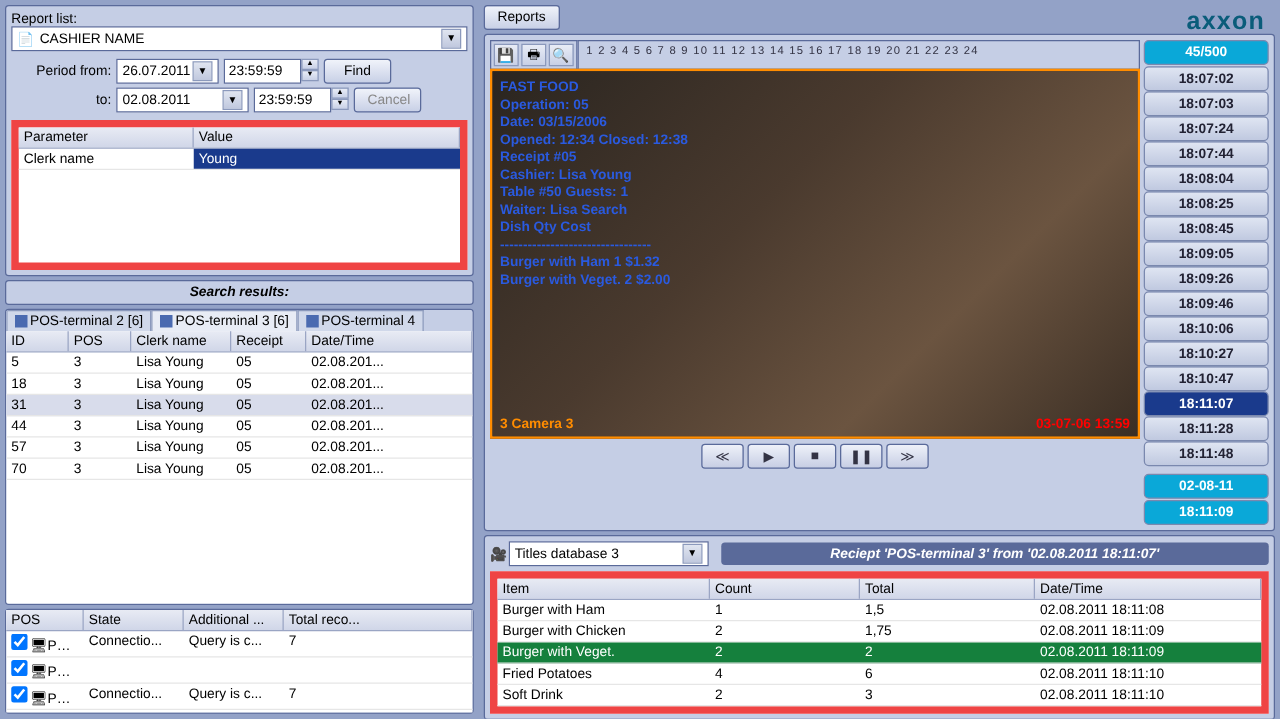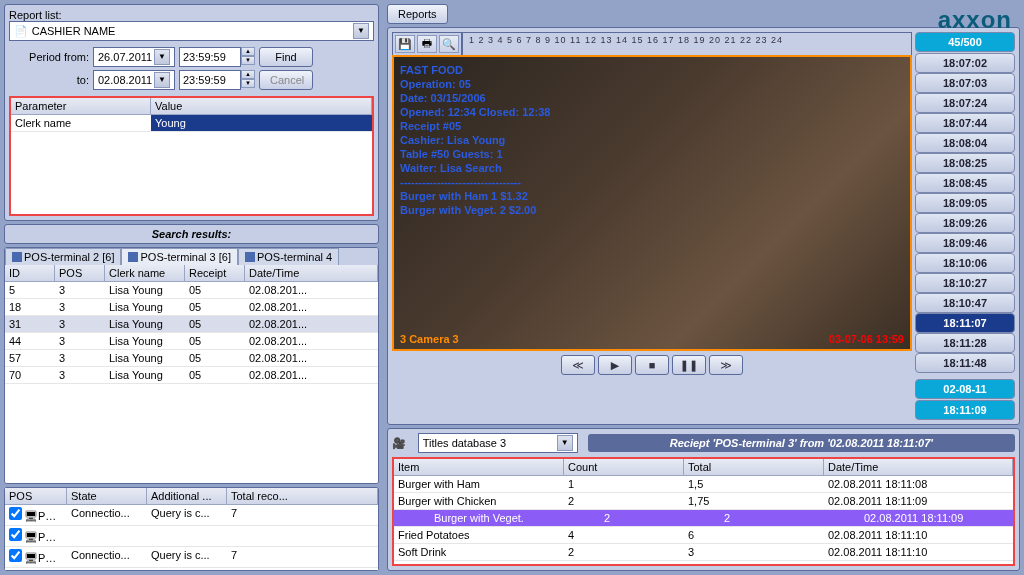--- a/index.html
+++ b/index.html
@@ -7,25 +7,25 @@
 .left-panel { width: 383px; display: flex; flex-direction: column; gap: 3px; padding: 4px; }
 .right-panel { flex: 1; display: flex; flex-direction: column; gap: 3px; padding: 4px; }
 .box { background: #c5cee5; border: 1px solid #5a6a9a; border-radius: 3px; padding: 4px; }
 label { color: #000; }
 .lbl-row { display: flex; align-items: center; gap: 4px; margin-bottom: 3px; }
 .drop { background: #fff; border: 1px solid #5a6a9a; height: 20px; display: flex; align-items: center; padding: 0 4px; justify-content: space-between; cursor: pointer; }
 .drop-arrow { width: 16px; background: linear-gradient(#e0e5f0,#c0c8de); border: 1px solid #8b99bc; text-align: center; line-height: 14px; font-size: 8px; }
 input[type=text] { background: #fff; border: 1px solid #5a6a9a; height: 20px; padding: 0 3px; }
 .btn { background: linear-gradient(#f0f3fa,#c8d0e6); border: 1px solid #5a6a9a; border-radius: 3px; height: 20px; padding: 0 10px; cursor: pointer; }
 .btn.disabled { color: #888; }
-.table { background: #fff; border: 2px solid #ef4444; }
+.table { background: #fff; border: 6px solid #ef4444; }
 .thead { display: flex; background: linear-gradient(#e8ebf4,#d0d6e8); border-bottom: 1px solid #9aa5c4; }
 .th { border-right: 1px solid #9aa5c4; padding: 2px 4px; font-weight: normal; }
 .trow { display: flex; border-bottom: 1px solid #e6e6e6; }
-.trow.sel { background: #8b5cf6; color: #fff; padding-left: 36px; }
+.trow.sel { background: #15803d; color: #fff; }
 .trow.alt { background: #f0f2f8; }
 .td { padding: 2px 4px; overflow: hidden; white-space: nowrap; text-overflow: ellipsis; }
 .search-res-hdr { text-align: center; font-weight: bold; font-style: italic; padding: 3px 0; }
 .tabs { display: flex; background: #c5cee5; }
 .tab { display: flex; align-items: center; gap: 2px; padding: 2px 6px; border: 1px solid #8b99bc; border-bottom: none; background: #d0d8ea; cursor: pointer; font-size: 10px; }
 .tab.active { background: #e8ecf5; }
 .tab-icon { width: 10px; height: 10px; background: #4a6ab0; display: inline-block; }
 .video-area { display: flex; gap: 3px; }
 .video-container { flex: 1; }
 .video-toolbar { display: flex; gap: 2px; padding: 2px; background: #c5cee5; border: 1px solid #5a6a9a; border-bottom: none; }
@@ -37,21 +37,21 @@
 .video-overlay { position: relative; z-index: 2; }
 .cam-label { position: absolute; left: 6px; bottom: 4px; color: #ff8c00; font-size: 11px; z-index: 3; }
 .ts-label { position: absolute; right: 6px; bottom: 4px; color: #ff0000; font-size: 11px; z-index: 3; }
 .playback { display: flex; gap: 3px; justify-content: center; padding: 4px; }
 .pb-btn { width: 34px; height: 20px; background: linear-gradient(#eef1f9,#c7cee4); border: 1px solid #5a6a9a; border-radius: 3px; cursor: pointer; display: flex; align-items: center; justify-content: center; color: #334; }
 .time-col { width: 100px; display: flex; flex-direction: column; gap: 1px; }
 .time-pill { background: linear-gradient(#dfe5f2,#c0c9e0); border: 1px solid #7a88ae; border-radius: 4px; text-align: center; padding: 3px 0; font-weight: bold; color: #223; cursor: pointer; }
 .time-pill.count { background: #0aa8d8; color: #fff; }
 .time-pill.sel { background: #1a3a8c; color: #fff; }
 .time-pill.date { background: #0aa8d8; color: #fff; }
-.logo { position: absolute; right: 12px; top: 6px; font-size: 24px; font-weight: bold; color: #0a5c7a; letter-spacing: 1px; }
+.logo { position: absolute; right: 12px; top: 6px; font-size: 20px; font-weight: bold; color: #0a5c7a; letter-spacing: 1px; }
 .receipt-hdr { text-align: center; font-weight: bold; font-style: italic; color: #fff; padding: 3px 0; background: #5a6a9a; border-radius: 3px; flex: 1; margin-left: 10px; }
 .chk { margin-right: 2px; }
 .spinner-btns { display: flex; flex-direction: column; }
 .spinner-btns span { width: 14px; height: 9px; background: linear-gradient(#e8ecf6,#c8d0e6); border: 1px solid #8b99bc; font-size: 6px; text-align: center; line-height: 7px; cursor: pointer; }
 </style>
 </head>
 <body>
 
 <div class="left-panel">
 
@@ -74,21 +74,21 @@
           <input type="text" style="width: 62px;" value="23:59:59">
           <div class="spinner-btns">
             <span>▲</span>
             <span>▼</span>
           </div>
         </div>
       <button class="btn" style="width:54px">Find</button>
     </div>
     <div class="lbl-row">
       <label style="width:80px;text-align:right">to:</label>
-      <div class="drop" style="width:82px">
+      <div class="drop" style="width:106px">
           <span>02.08.2011</span>
           <span class="drop-arrow">▼</span>
         </div>
       <div style="display:flex">
           <input type="text" style="width: 62px;" value="23:59:59">
           <div class="spinner-btns">
             <span>▲</span>
             <span>▼</span>
           </div>
         </div>
@@ -231,20 +231,21 @@
           <div class="video-bg"></div>
           <div class="video-overlay" id="video-lines">
               <div class="video-overlay-line">FAST FOOD</div>
               <div class="video-overlay-line">Operation: 05</div>
               <div class="video-overlay-line">Date: 03/15/2006</div>
               <div class="video-overlay-line">Opened: 12:34      Closed: 12:38</div>
               <div class="video-overlay-line">Receipt #05</div>
               <div class="video-overlay-line">Cashier: Lisa Young</div>
               <div class="video-overlay-line">Table #50          Guests: 1</div>
               <div class="video-overlay-line">Waiter: Lisa Search</div>
+              <div class="video-overlay-line">Dish               Qty      Cost</div>
               <div class="video-overlay-line">---------------------------------</div>
               <div class="video-overlay-line">Burger with Ham     1      $1.32</div>
               <div class="video-overlay-line">Burger with Veget.  2      $2.00</div>
             </div>
           <div class="cam-label">3   Camera 3</div>
           <div class="ts-label">03-07-06  13:59</div>
         </div>
         <div class="playback">
           <div class="pb-btn">≪</div>
           <div class="pb-btn">▶</div>
@@ -276,21 +277,21 @@
         <div style="height:4px"></div>
         <div class="time-pill date">02-08-11</div>
         <div class="time-pill date">18:11:09</div>
       </div>
     </div>
   </div>
 
   <div class="box" style="flex:1;display:flex;flex-direction:column;padding:4px">
     <div style="display:flex;align-items:center;margin-bottom:4px">
       <span>🎥</span>
-      <div class="drop" style="width:160px;margin-left:12px">
+      <div class="drop" style="width:160px;margin-left:1px">
         <span>Titles database 3</span>
         <span class="drop-arrow">▼</span>
       </div>
       <div class="receipt-hdr">Reciept 'POS-terminal 3' from '02.08.2011 18:11:07'</div>
     </div>
     <div class="table" style="flex:1">
       <div class="thead">
         <div class="th" style="width:170px">Item</div>
         <div class="th" style="width:120px">Count</div>
         <div class="th" style="width:140px">Total</div>

